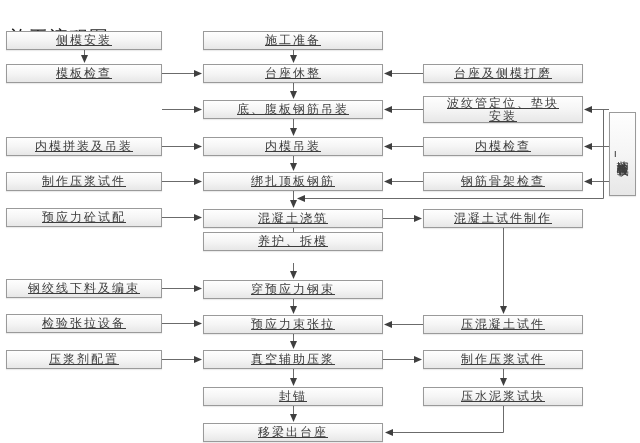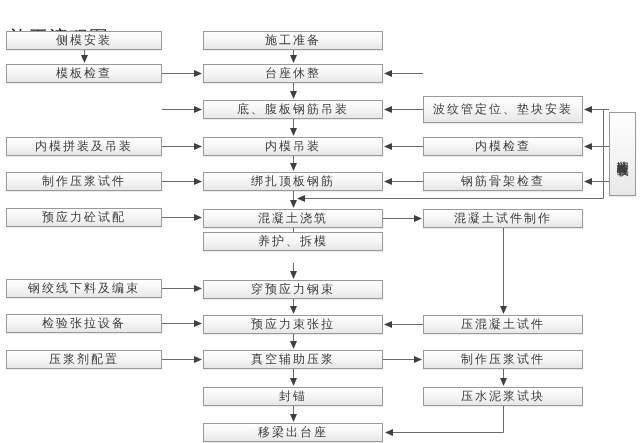--- a/index.html
+++ b/index.html
@@ -15,22 +15,23 @@
     font-size:19px;color:#1c1c1c;letter-spacing:1px;margin-top:20px;
   }
   .node{
     position:absolute;box-sizing:border-box;height:19px;
     border:1px solid #9a9a9a;
     background:linear-gradient(180deg,#fefefe 0%,#f5f5f5 50%,#e7e7e7 100%);
     display:flex;align-items:center;justify-content:center;
     font-size:12px;letter-spacing:2px;color:#3d3d3d;
     text-align:center;line-height:1.05;
     box-shadow:0 1px 1px rgba(0,0,0,0.08);
+    text-decoration:underline;
   }
-  .node.tall2{height:27px;padding:0 6px;}
+  .node.tall2{height:27px;padding:0 20px;}
   .node.vertical{
     width:27px;height:84px;
     writing-mode:vertical-rl;text-orientation:upright;
     letter-spacing:1px;padding:2px 0;
   }
   #connectors{position:absolute;left:0;top:0;}
 </style>
 </head>
 <body>
 
@@ -107,20 +108,21 @@
   <div class="node" style="left:203px;top:137px;width:180px">内模吊装</div>
   <div class="node" style="left:203px;top:172px;width:180px">绑扎顶板钢筋</div>
   <div class="node" style="left:203px;top:209px;width:180px">混凝土浇筑</div>
   <div class="node" style="left:203px;top:232px;width:180px">养护、拆模</div>
   <div class="node" style="left:203px;top:280px;width:180px">穿预应力钢束</div>
   <div class="node" style="left:203px;top:315px;width:180px">预应力束张拉</div>
   <div class="node" style="left:203px;top:350px;width:180px">真空辅助压浆</div>
   <div class="node" style="left:203px;top:423px;width:180px">移梁出台座</div>
   <div class="node" style="left:203px;top:387px;width:180px">封锚</div>
 
+  <div class="node" style="left:423px;top:64px;width:160px">台座及侧模打磨</div>
   <div class="node tall2" style="left:423px;top:96px;width:160px">波纹管定位、垫块安装</div>
   <div class="node" style="left:423px;top:137px;width:160px">内模检查</div>
   <div class="node" style="left:423px;top:172px;width:160px">钢筋骨架检查</div>
   <div class="node" style="left:423px;top:209px;width:160px">混凝土试件制作</div>
   <div class="node" style="left:423px;top:315px;width:160px">压混凝土试件</div>
   <div class="node" style="left:423px;top:350px;width:160px">制作压浆试件</div>
   <div class="node" style="left:423px;top:387px;width:160px">压水泥浆试块</div>
 
   <div class="node vertical" style="left:609px;top:112px">监理检查验收</div>
 

